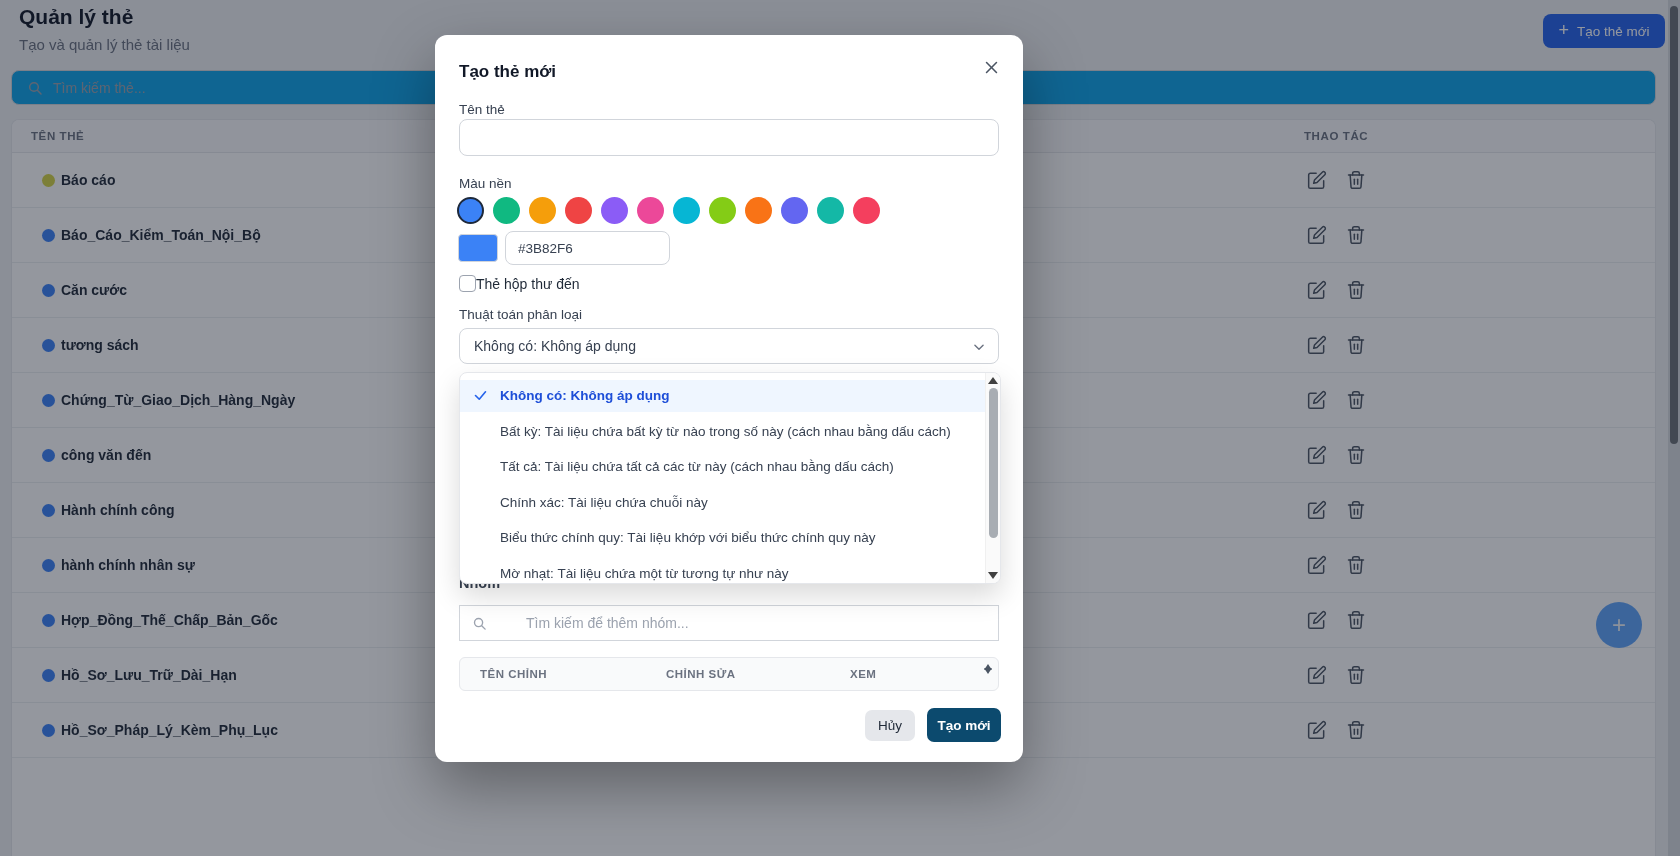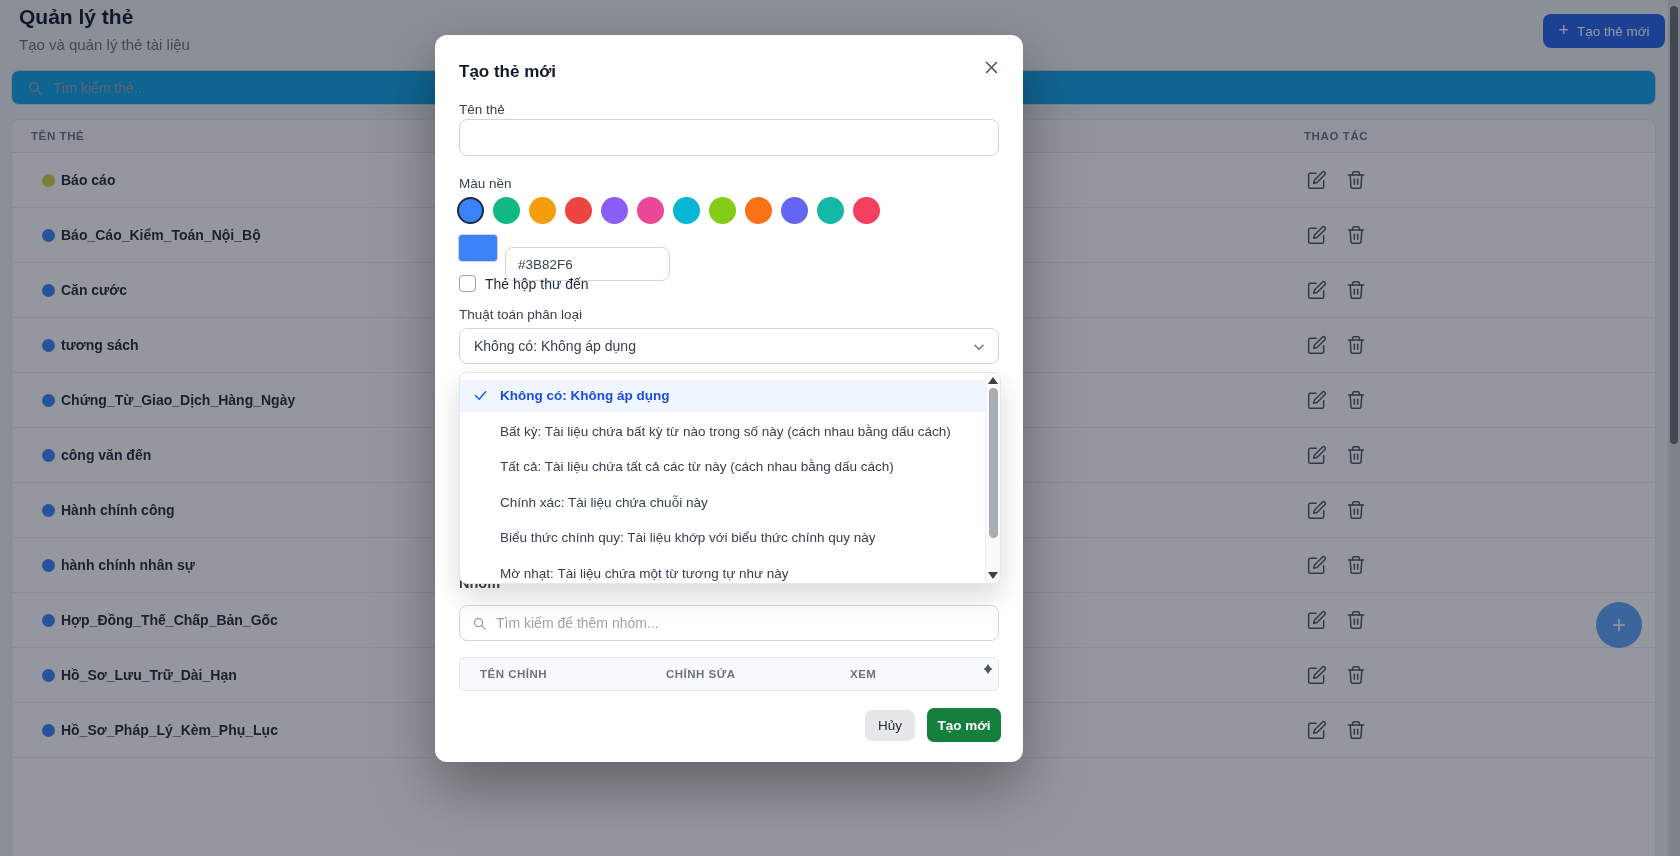--- a/index.html
+++ b/index.html
@@ -44,56 +44,56 @@
   .modal-close { position:absolute; right:20px; top:22px; width:24px; height:24px; border:none; background:none; cursor:pointer; color:#4b5563; }
   .flabel { position:absolute; left:24px; font-size:13.5px; color:#374151; }
   .text-input { position:absolute; border:1px solid #d1d5db; border-radius:8px; font-family:inherit; font-size:14px; color:#374151; padding:0 12px; outline:none; background:#fff; }
   #name-input { left:24px; top:84px; width:540px; height:37px; }
 
   .swatch-row { position:absolute; left:22px; top:162px; display:flex; gap:9px; }
   .swatch { width:27px; height:27px; border-radius:50%; cursor:pointer; border:2px solid transparent; }
   .swatch.sel { border:2px solid #1e293b; }
 
   .color-preview { position:absolute; left:23px; top:199px; width:40px; height:28px; border:1px solid #d1d5db; border-radius:4px; }
-  #hex-input { left:70px; top:196px; width:165px; height:34px; font-size:13.5px;margin-top:16px; }
-
-  .checkbox-row { position:absolute; left:24px; top:240px; display:flex; align-items:center; gap:9px; }
+  #hex-input { left:70px; top:196px; width:165px; height:34px; font-size:13.5px; }
+
+  .checkbox-row { position:absolute; left:24px; top:240px; display:flex; align-items:center; }
   .checkbox { width:17px; height:17px; border:1.5px solid #9ca3af; border-radius:4px; background:#fff; cursor:pointer; }
   .checkbox-label { font-size:14px; color:#1f2937; }
 
   .select-box { position:absolute; left:24px; top:293px; width:540px; height:36px; border:1px solid #d1d5db; border-radius:8px; background:#fff; cursor:pointer; }
   .select-box .sel-text { position:absolute; left:14px; top:9px; font-size:14px; color:#374151; }
   .select-box svg { position:absolute; right:12px; top:11px; color:#6b7280; }
 
   .dropdown { position:absolute; left:24px; top:337px; width:542px; height:212px; background:#fff; border:1px solid #e5e7eb; border-radius:8px; box-shadow:0 12px 28px rgba(0,0,0,.15); overflow:hidden; z-index:10; }
   .dd-scroll { position:absolute; right:0; top:0; bottom:0; width:15px; background:#fafafa; border-left:1px solid #f0f0f0; }
   .dd-arrow { position:absolute; left:2px; width:0; height:0; border-left:5px solid transparent; border-right:5px solid transparent; }
   .dd-arrow.up { top:4px; border-bottom:7px solid #404040; }
   .dd-arrow.down { bottom:4px; border-top:7px solid #404040; }
   .dd-thumb { position:absolute; left:3px; top:15px; width:9px; height:150px; background:#a8adb3; border-radius:5px; }
   .dd-option { position:absolute; left:0; width:527px; height:32px; line-height:32px; padding-left:40px; font-size:13.5px; color:#374151; white-space:nowrap; cursor:pointer; }
   .dd-option.sel { background:#eff6ff; color:#1d4ed8; font-weight:700; }
   .dd-option .check { position:absolute; left:13px; top:8px; display:none; color:#2563eb; }
   .dd-option.sel .check { display:block; }
 
   .group-label { position:absolute; left:24px; top:540px; font-size:14.5px; font-weight:600; color:#374151; z-index:1; }
-  .group-search { position:absolute; left:24px; top:570px; width:540px; height:36px; border:1px solid #d1d5db; border-radius:8px; background:#fff; display:flex; align-items:center; }
+  .group-search { position:absolute; left:24px; top:570px; width:540px; height:36px; border:1px solid #d1d5db; border-radius:0; background:#fff; display:flex; align-items:center;gap:30px; }
   .group-search svg { margin-left:12px; flex:none; }
   .group-search input { border:none; outline:none; background:transparent; margin-left:9px; width:460px; font-size:14px; font-family:inherit; color:#374151; }
   .group-search input::placeholder { color:#9ca3af; }
 
   .group-thead { position:absolute; left:24px; top:622px; width:540px; height:34px; background:#f9fafb; border:1px solid #e5e7eb; border-radius:6px; }
   .group-thead span { position:absolute; top:10px; font-size:11.5px; font-weight:700; letter-spacing:.5px; color:#6b7280; }
   .gh-name { left:20px; } .gh-edit { left:206px; } .gh-view { left:390px; }
   .mini-arrow { position:absolute; right:6px; width:0; height:0; border-left:4.5px solid transparent; border-right:4.5px solid transparent; }
   .mini-arrow.up { top:6px; border-bottom:6px solid #4b5563; }
   .mini-arrow.down { bottom:6px; border-top:6px solid #4b5563; }
 
   .btn-cancel { position:absolute; left:430px; top:675px; width:50px; height:31px; background:#e5e7eb; border:none; border-radius:7px; font-family:inherit; font-size:13.5px; color:#1f2937; cursor:pointer; }
-  .btn-submit { position:absolute; left:492px; top:673px; width:74px; height:34px; background:#15803d; border:none; border-radius:7px; font-family:inherit; font-size:13.5px; font-weight:600; color:#fff; cursor:pointer; }
+  .btn-submit { position:absolute; left:492px; top:673px; width:74px; height:34px; background:#0c4a6e; border:none; border-radius:7px; font-family:inherit; font-size:13.5px; font-weight:600; color:#fff; cursor:pointer; }
 </style>
 </head>
 <body>
 
 <div class="page">
   <div class="page-title">Quản lý thẻ</div>
   <div class="page-subtitle">Tạo và quản lý thẻ tài liệu</div>
 
   <button class="create-btn">
     <span class="plus">+</span>

